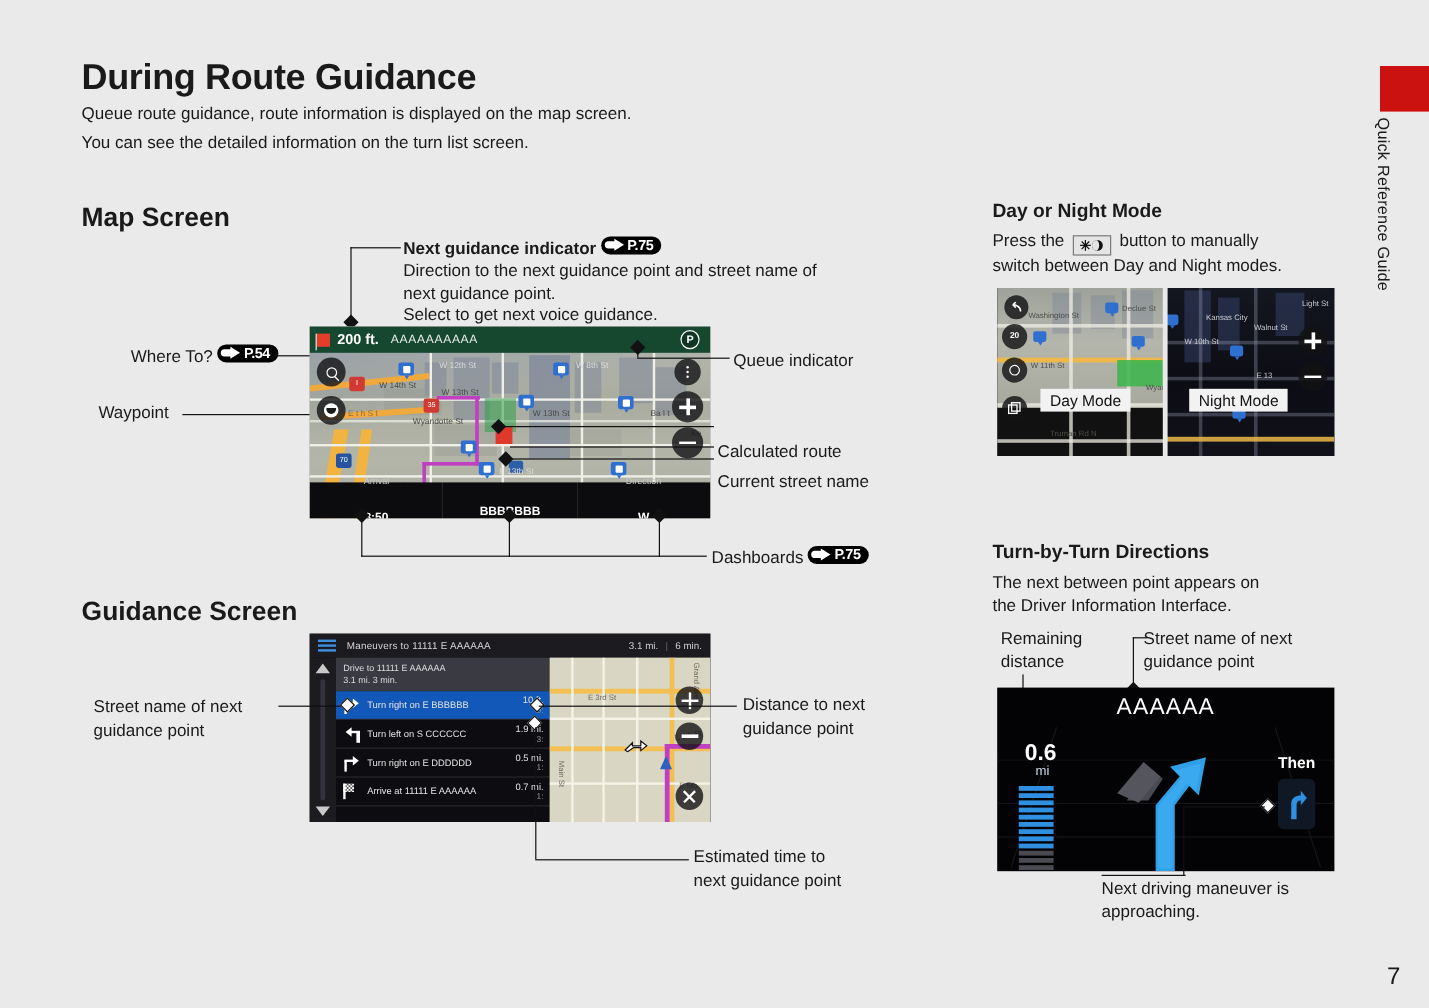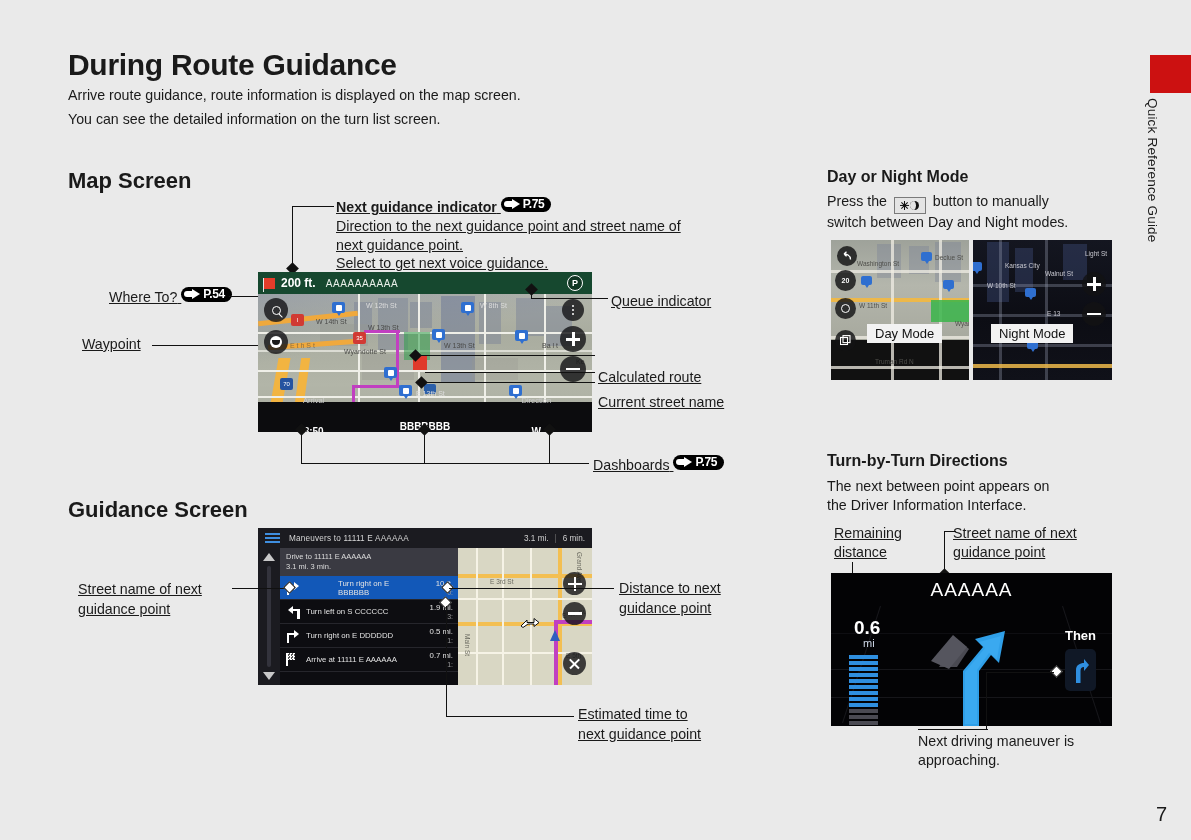--- a/index.html
+++ b/index.html
@@ -55,21 +55,21 @@
     width:11px; height:6px; background:#fff; border-radius:3px 0 0 3px;
   }
   .pref .arr::after {
     content:""; position:absolute; left:8px; top:0;
     border-left:8px solid #fff; border-top:5.5px solid transparent;
     border-bottom:5.5px solid transparent;
   }
   .pref .ptxt { letter-spacing:-.4px; }
 
   
-  .callout { position: absolute; font-size: 14.2px; line-height: 19px; text-decoration: underline; }
+  .callout { position: absolute; font-size: 14.2px; line-height: 19px; }
 
   
   .ln { position: absolute; background: #111; }
   .lnh { height: 1.3px; }
   .lnv { width: 1.3px; }
   .dot {
     position: absolute; width: 9px; height: 9px; background: #111;
     transform: rotate(45deg);
   }
   .dot.hollow { background: #fff; border: 1.3px solid #111; }
@@ -201,21 +201,21 @@
   .rail-bar{width:4px;flex:1;margin:5px 0;background:#33333c;border-radius:2px;}
   .g-list{position:absolute;left:22px;top:20px;width:178px;height:137px;background:#0d0d11;}
   .g-drive{
     padding:4px 6px;background:#3a3a42;color:#dcdcdc;
     font-size:7.5px;line-height:10px;
   }
   .g-row{
     height:24px;display:flex;align-items:center;border-bottom:1px solid #26262c;
     color:#e2e2e2;position:relative;
   }
-  .g-row.sel{background:#1258b8;gap:32px;}
+  .g-row.sel{background:#1258b8;}
   .g-row .mico{width:26px;display:flex;align-items:center;justify-content:center;}
   .g-row .mtxt{font-size:7.8px;flex:1;line-height:9px;}
   .g-row .mdist{font-size:7.8px;text-align:right;padding-right:5px;line-height:9px;}
   .g-row .mdist small{display:block;font-size:7px;color:#9a9a9a;}
   
   .mv{position:relative;width:15px;height:14px;}
   .mv i{position:absolute;background:#fff;}
   .mv.right i:nth-child(1){left:1px;bottom:0;width:2.6px;height:9px;}
   .mv.right i:nth-child(2){left:1px;top:4px;width:8px;height:2.6px;}
   .mv.right i:nth-child(3){left:8px;top:1.5px;width:0;height:0;background:none;
@@ -321,21 +321,21 @@
 </style>
 </head>
 <body>
 
 <div class="page">
 
   <div class="side-tab-red"></div>
   <div class="side-tab-label">Quick Reference Guide</div>
 
   <div class="h1">During Route Guidance</div>
-  <div class="lead1">Arrive route guidance, route information is displayed on the map screen.</div>
+  <div class="lead1">Queue route guidance, route information is displayed on the map screen.</div>
   <div class="lead2">You can see the detailed information on the turn list screen.</div>
 
   <div class="h2 h2-map">Map Screen</div>
   <div class="h2 h2-guid">Guidance Screen</div>
 
   <div class="callout" style="left:336px; top:197px;">
     <span style="font-weight:bold;">Next guidance indicator</span>
     <span class="pref">
       <span class="arr"></span>
       <span class="ptxt">P.75</span>

